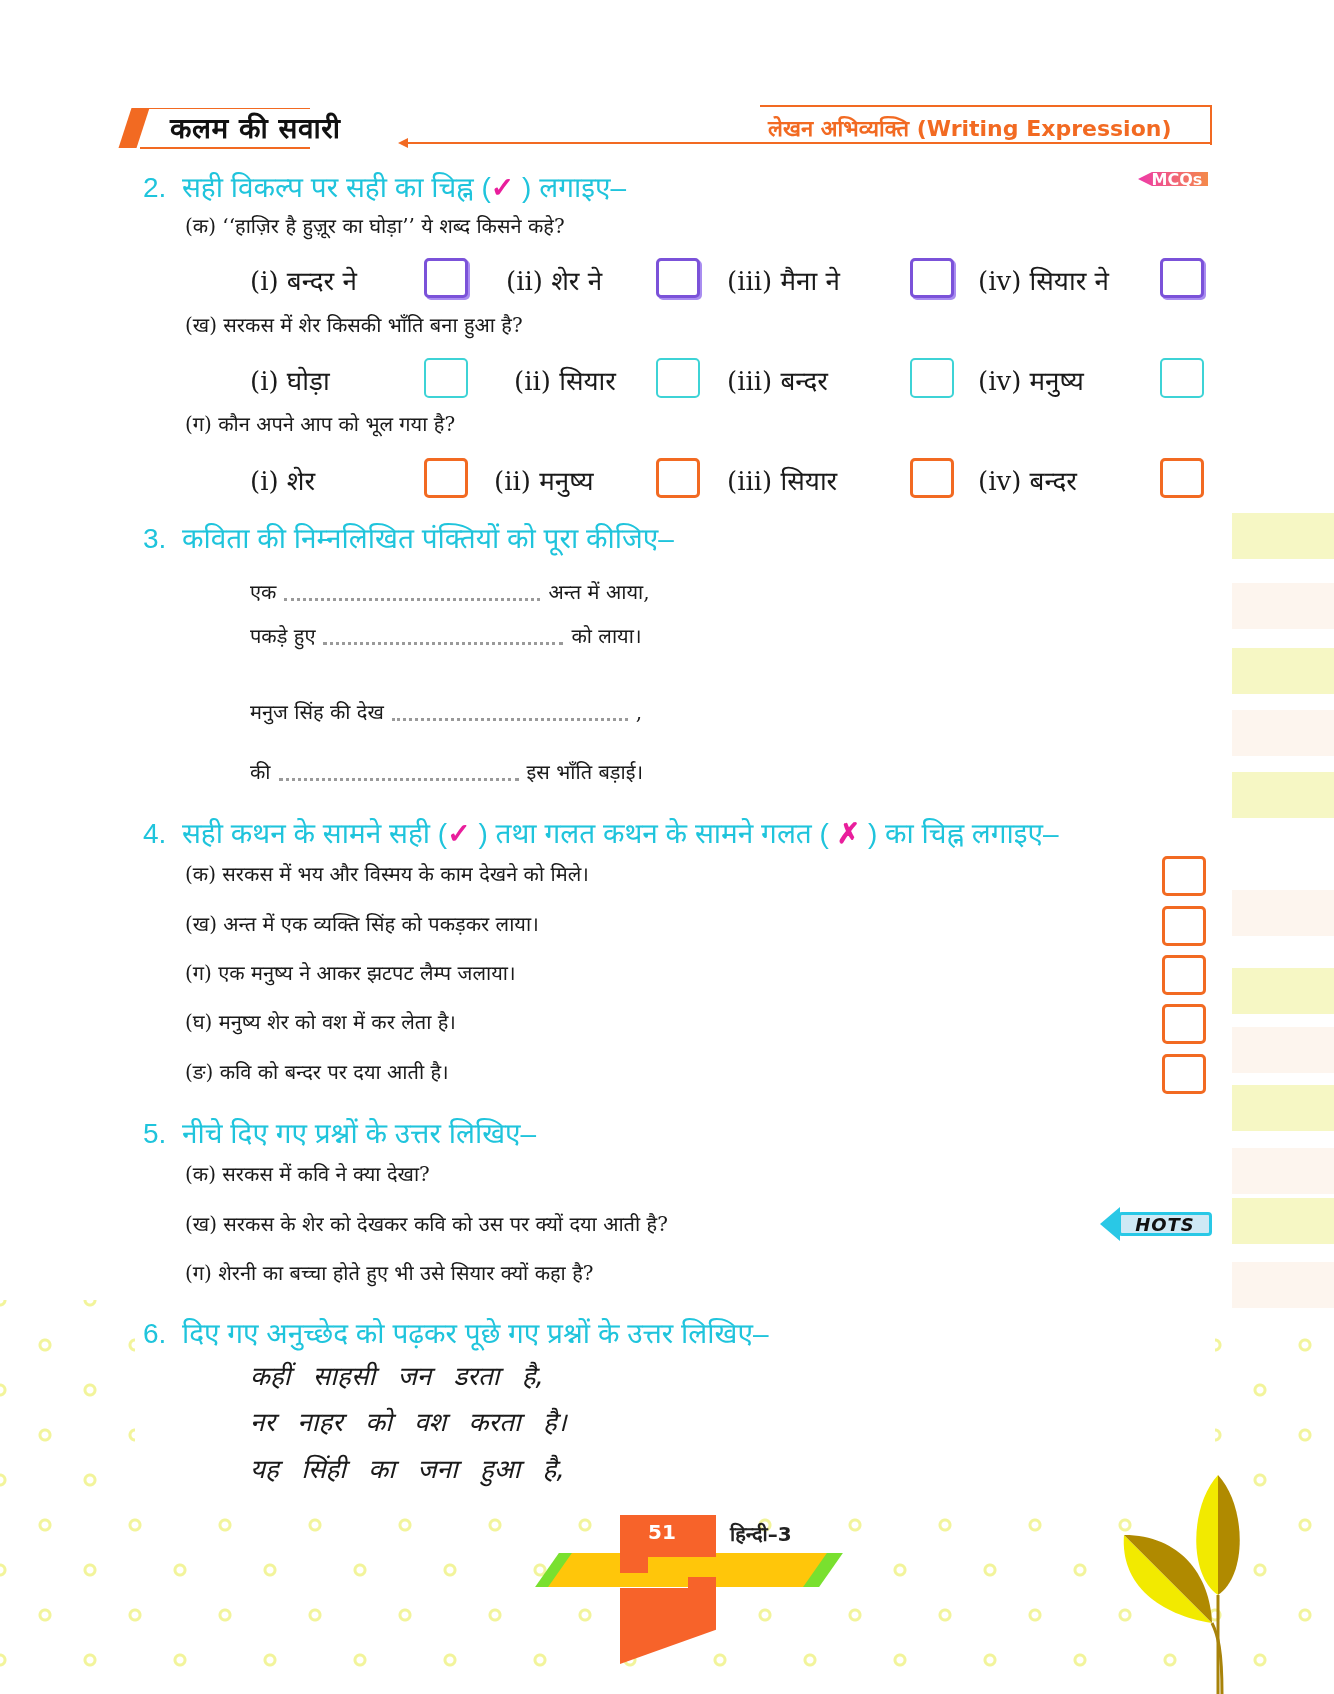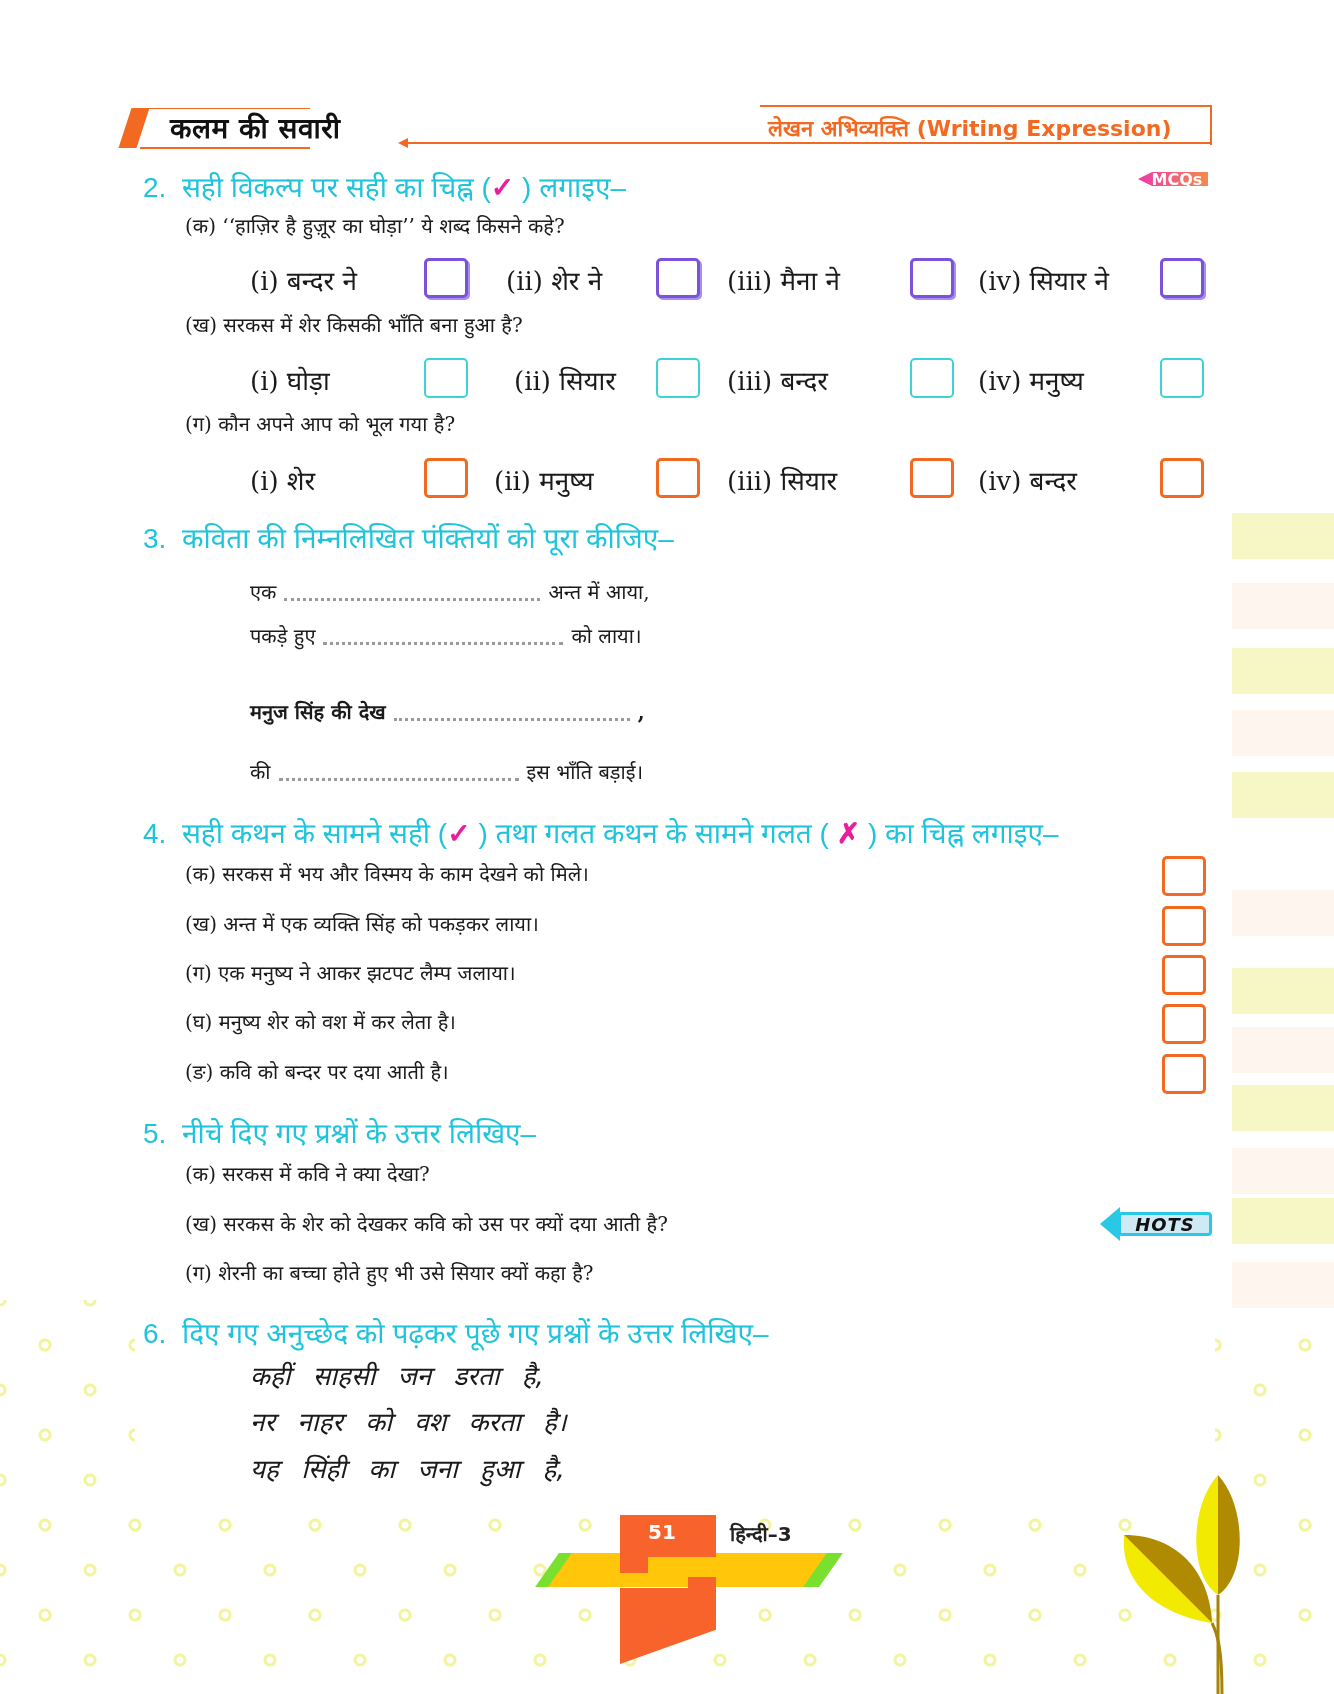--- a/index.html
+++ b/index.html
@@ -200,21 +200,21 @@
 <div class="q-head" style="left:143px; top:518px;">
   <span>3.</span>&nbsp;
   <span>कविता की निम्नलिखित पंक्तियों को पूरा कीजिए–</span>
 </div>
 <div class="line" style="left:250px; top:578px;">
   <span>एक</span><span class="blank" style="width:256px"></span><span>अन्त में आया,</span>
 </div>
 <div class="line" style="left:250px; top:622px;">
   <span>पकड़े हुए</span><span class="blank" style="width:240px"></span><span>को लाया।</span>
 </div>
-<div class="line" style="left:250px; top:698px;font-weight:bold;">
+<div class="line" style="left:250px; top:698px;">
   <span>मनुज सिंह की देख</span><span class="blank" style="width:236px"></span><span>,</span>
 </div>
 <div class="line" style="left:250px; top:758px;">
   <span>की</span><span class="blank" style="width:240px"></span><span>इस भाँति बड़ाई।</span>
 </div>
 
 <div class="q-head" style="left:143px; top:813px;">
   <span>4.</span>&nbsp;
   <span>सही कथन के सामने सही (</span><span class="mark">✓</span><span> ) तथा गलत कथन के सामने गलत ( </span><span class="mark">✗</span><span> ) का  चिह्न लगाइए–</span>
 </div>

